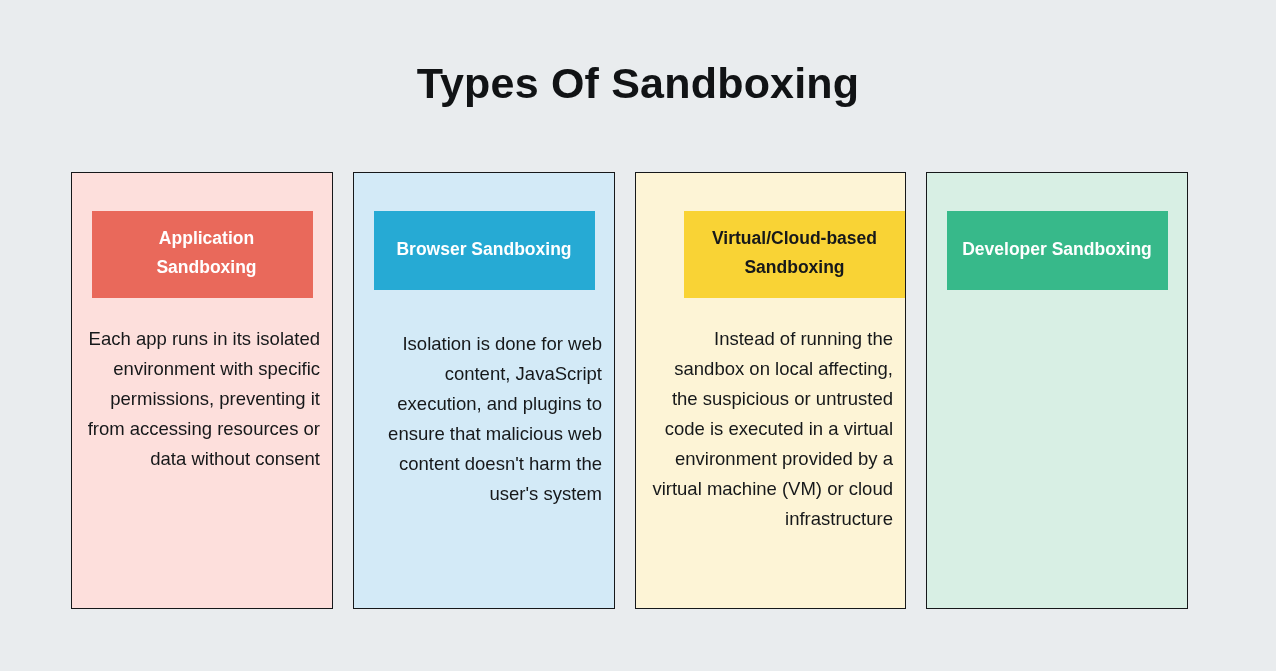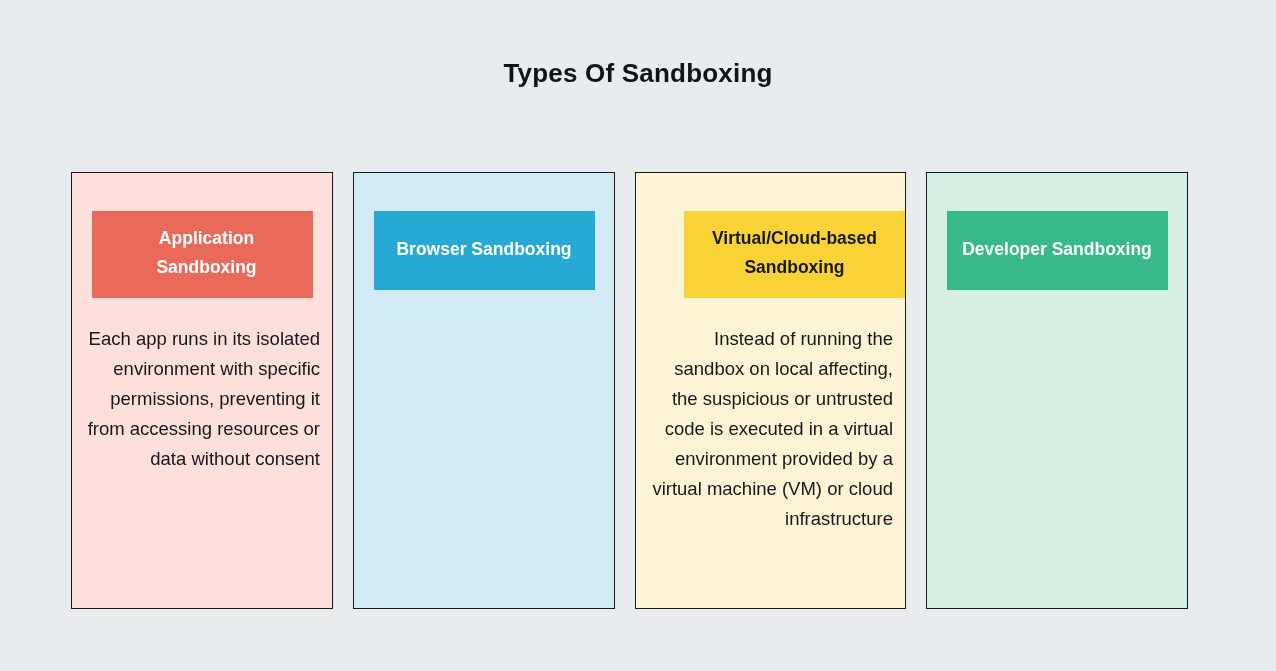--- a/index.html
+++ b/index.html
@@ -19,21 +19,21 @@
     width: 1276px;
     height: 671px;
     box-sizing: border-box;
   }
   .page-title {
     position: absolute;
     top: 58px;
     left: 0;
     width: 1276px;
     text-align: center;
-    font-size: 26px;
+    font-size: 43px;
     font-weight: bold;
     color: #111315;
     letter-spacing: 0.2px;
     line-height: 1.2;
   }
   .cards {
     position: absolute;
     top: 172px;
     left: 71px;
     width: 1117px;
@@ -95,20 +95,21 @@
 
   <div class="cards">
 
     <div class="card c1">
       <div class="card-header">Application Sandboxing</div>
       <div class="card-body">Each app runs in its isolated environment with specific permissions, preventing it from accessing resources or data without consent</div>
     </div>
 
     <div class="card c2">
       <div class="card-header">Browser Sandboxing</div>
+      <div class="card-body">Isolation is done for web content, JavaScript execution, and plugins to ensure that malicious web content doesn't harm the user's system</div>
     </div>
 
     <div class="card c3">
       <div class="card-header">Virtual/Cloud-based Sandboxing</div>
       <div class="card-body">Instead of running the sandbox on local affecting, the suspicious or untrusted code is executed in a virtual environment provided by a virtual machine (VM) or cloud infrastructure</div>
     </div>
 
     <div class="card c4">
       <div class="card-header">Developer Sandboxing</div>
     </div>

